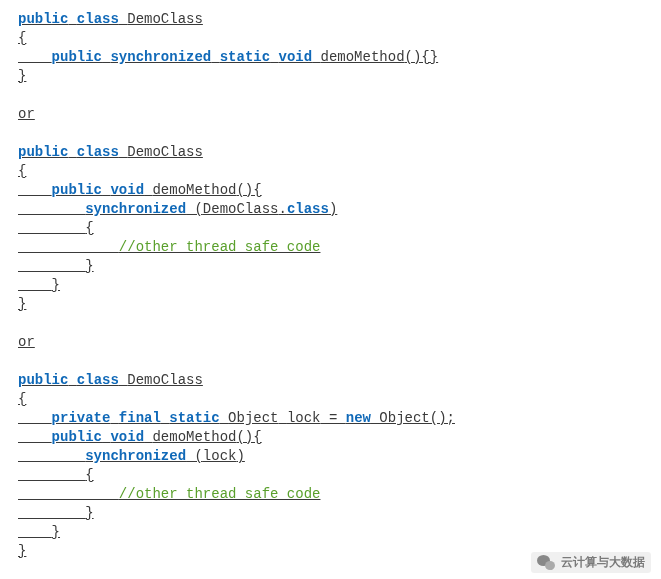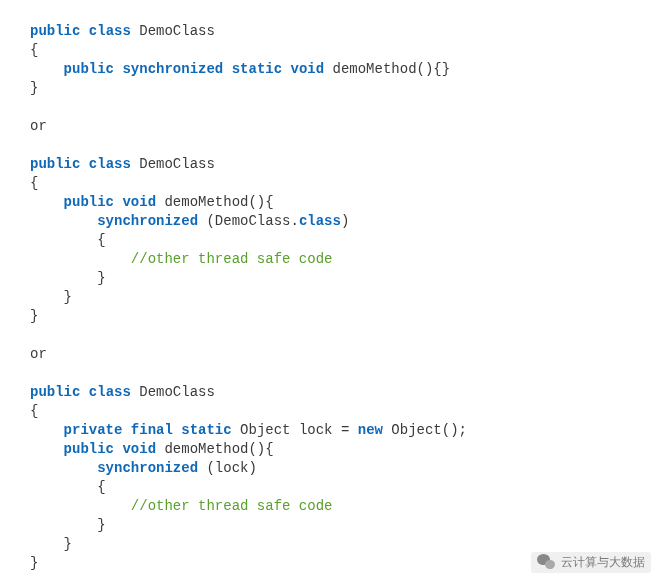--- a/index.html
+++ b/index.html
@@ -7,49 +7,52 @@
     padding: 0;
     width: 661px;
     height: 579px;
     background: #ffffff;
     overflow: hidden;
   }
   body {
     position: relative;
   }
   pre.code {
-    margin: 12px;
+    margin: 0;
     padding: 10px 0 0 18px;
     font-family: Consolas, "Courier New", monospace;
     font-size: 14px;
     line-height: 19px;
     white-space: pre;
     color: #3a3a3a;
+    text-decoration: underline;
   }
   .kw    { color: #1069b8; font-weight: bold; }   
   .sync  { color: #1069b8; font-weight: bold; }   
   .type  { color: #3a3a3a; }                      
   .cls   { color: #1069b8; font-weight: bold; }   
   .cmt   { color: #5aa02c; }                      
   .pun   { color: #3a3a3a; }
 
   
   .watermark {
     position: absolute;
     right: 10px;
     bottom: 6px;
     display: flex;
+    align-items: center;
     gap: 6px;
     padding: 2px 6px;
     background: rgba(0,0,0,0.06);
     border-radius: 3px;
     font-family: "Microsoft YaHei", "PingFang SC", sans-serif;
     font-size: 12px;
     color: #7a7a7a;
     pointer-events: none;
+    font-weight: bold;
   }
   .watermark .wechat-icon {
     width: 18px;
     height: 15px;
     position: relative;
   }
   .watermark .wechat-icon .big {
     position: absolute;
     left: 0; top: 0;
     width: 13px; height: 11px;

